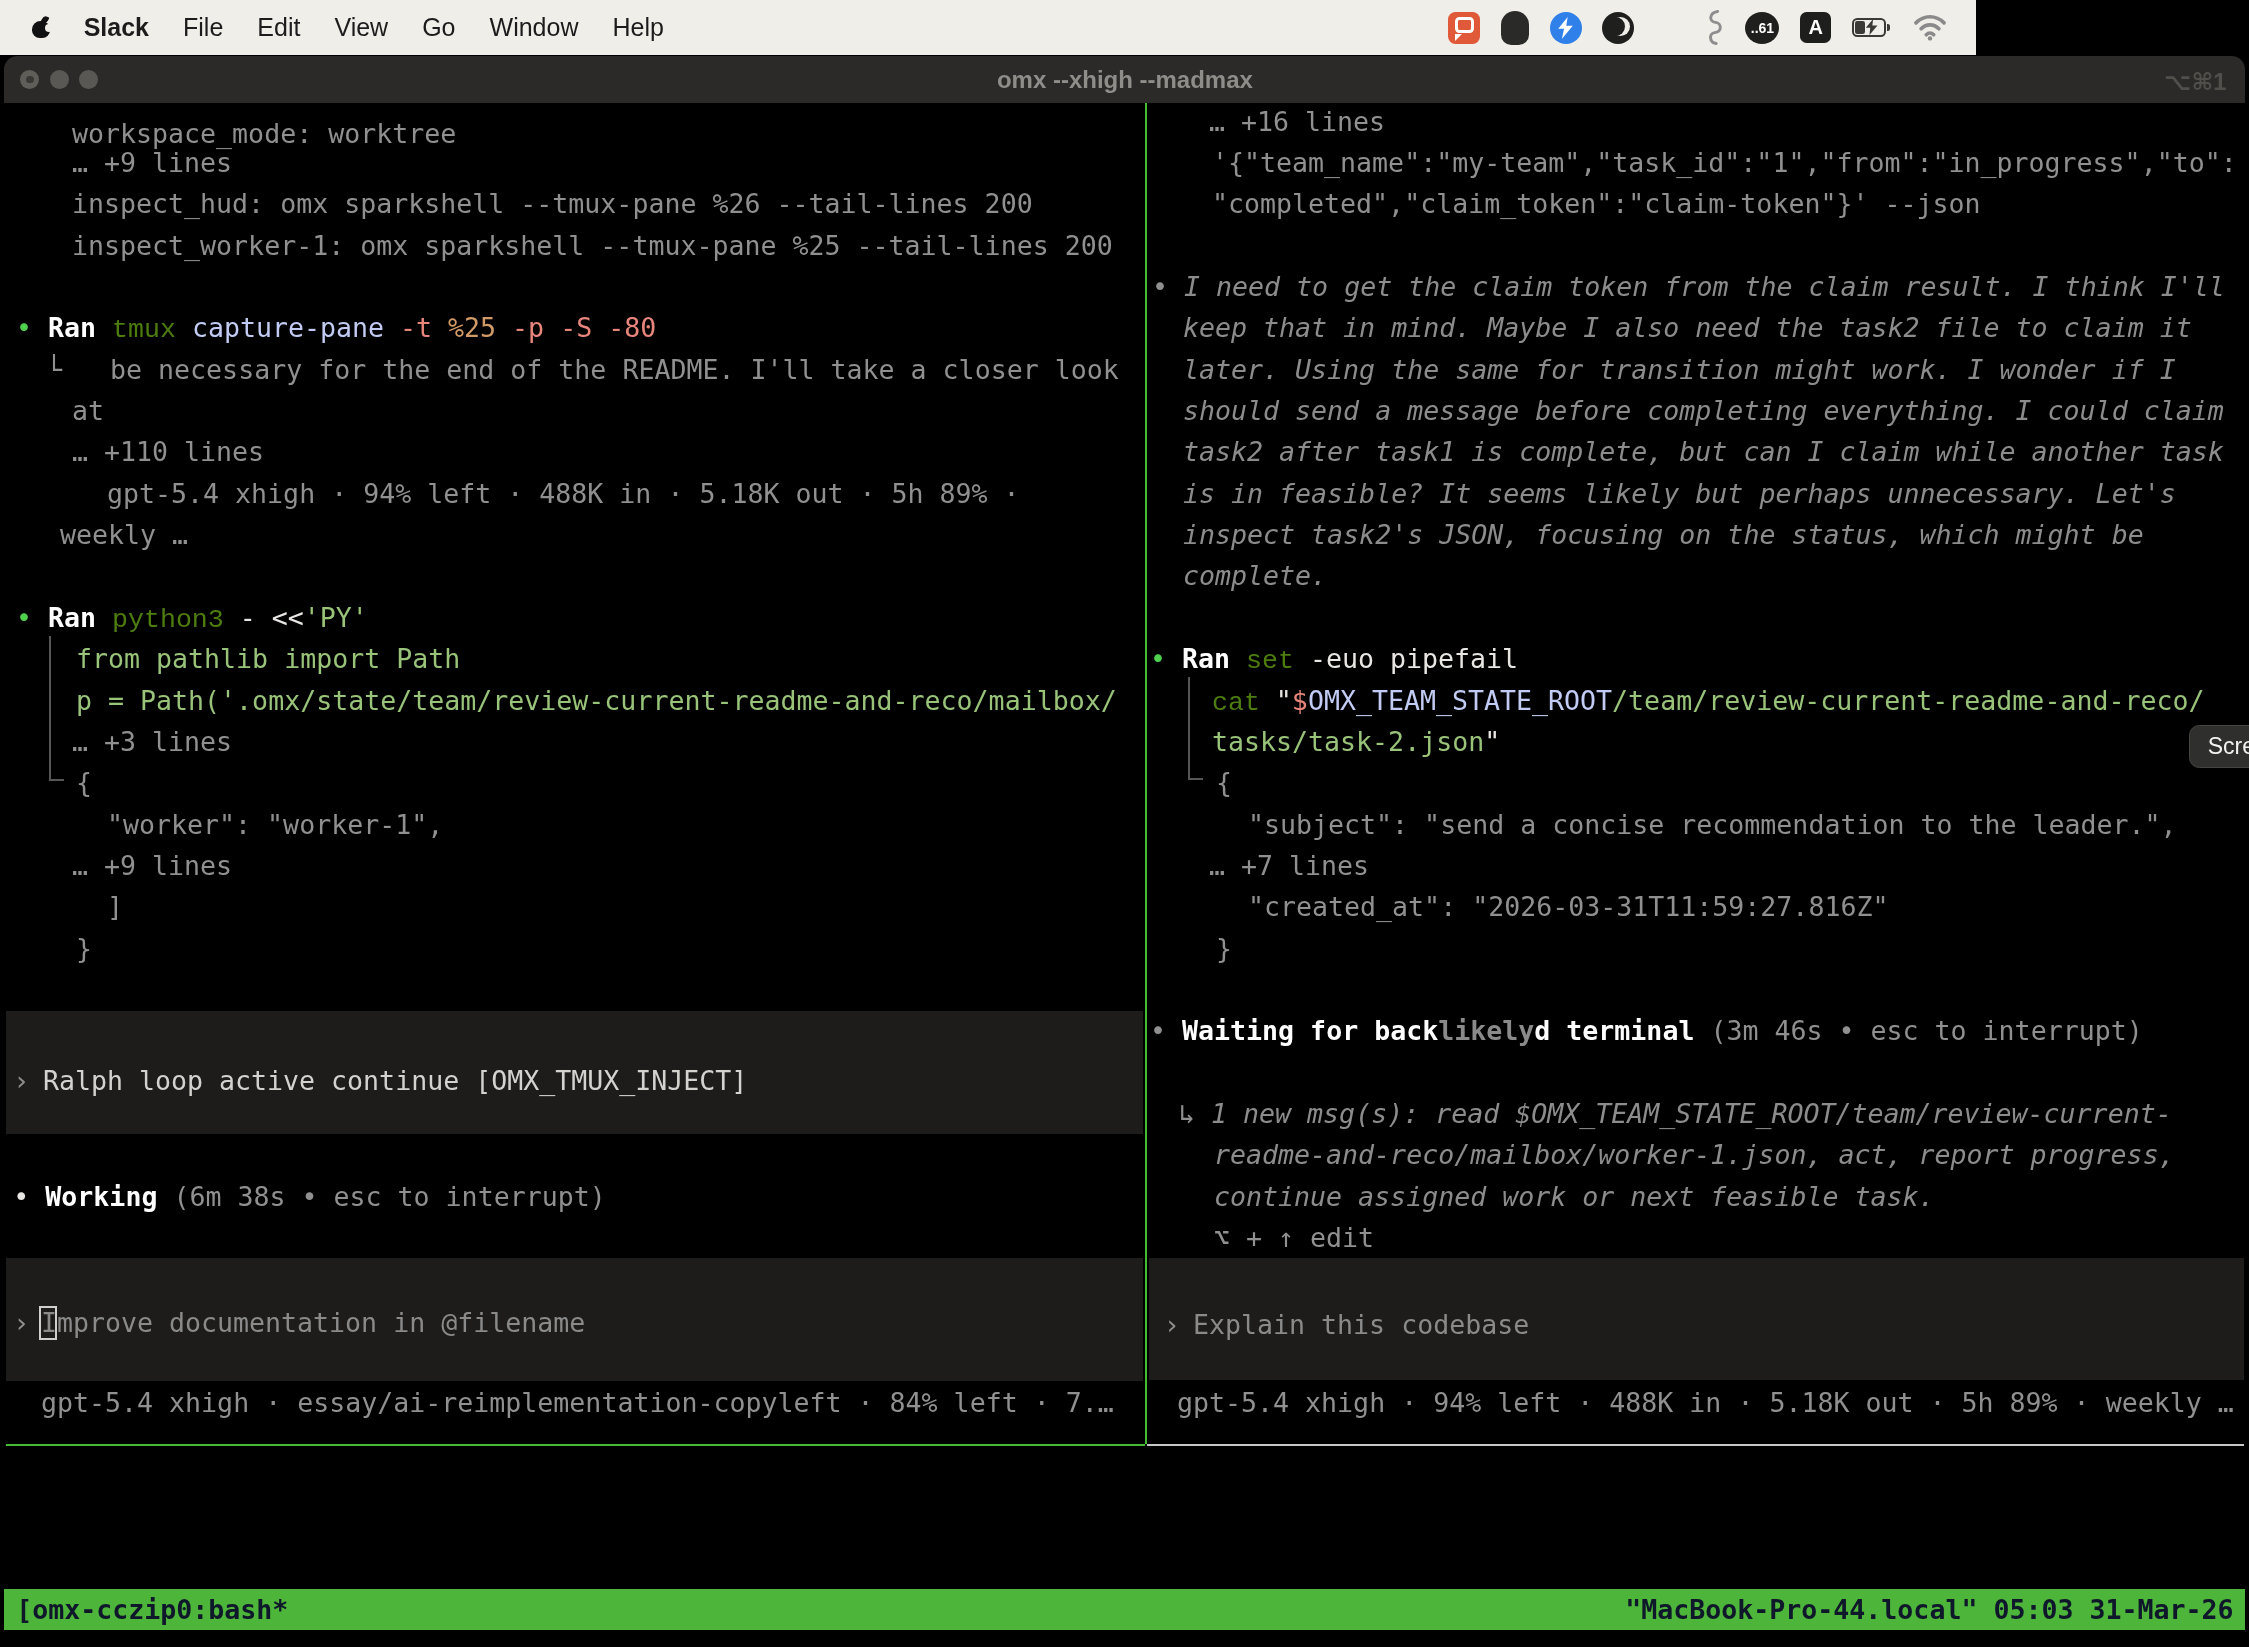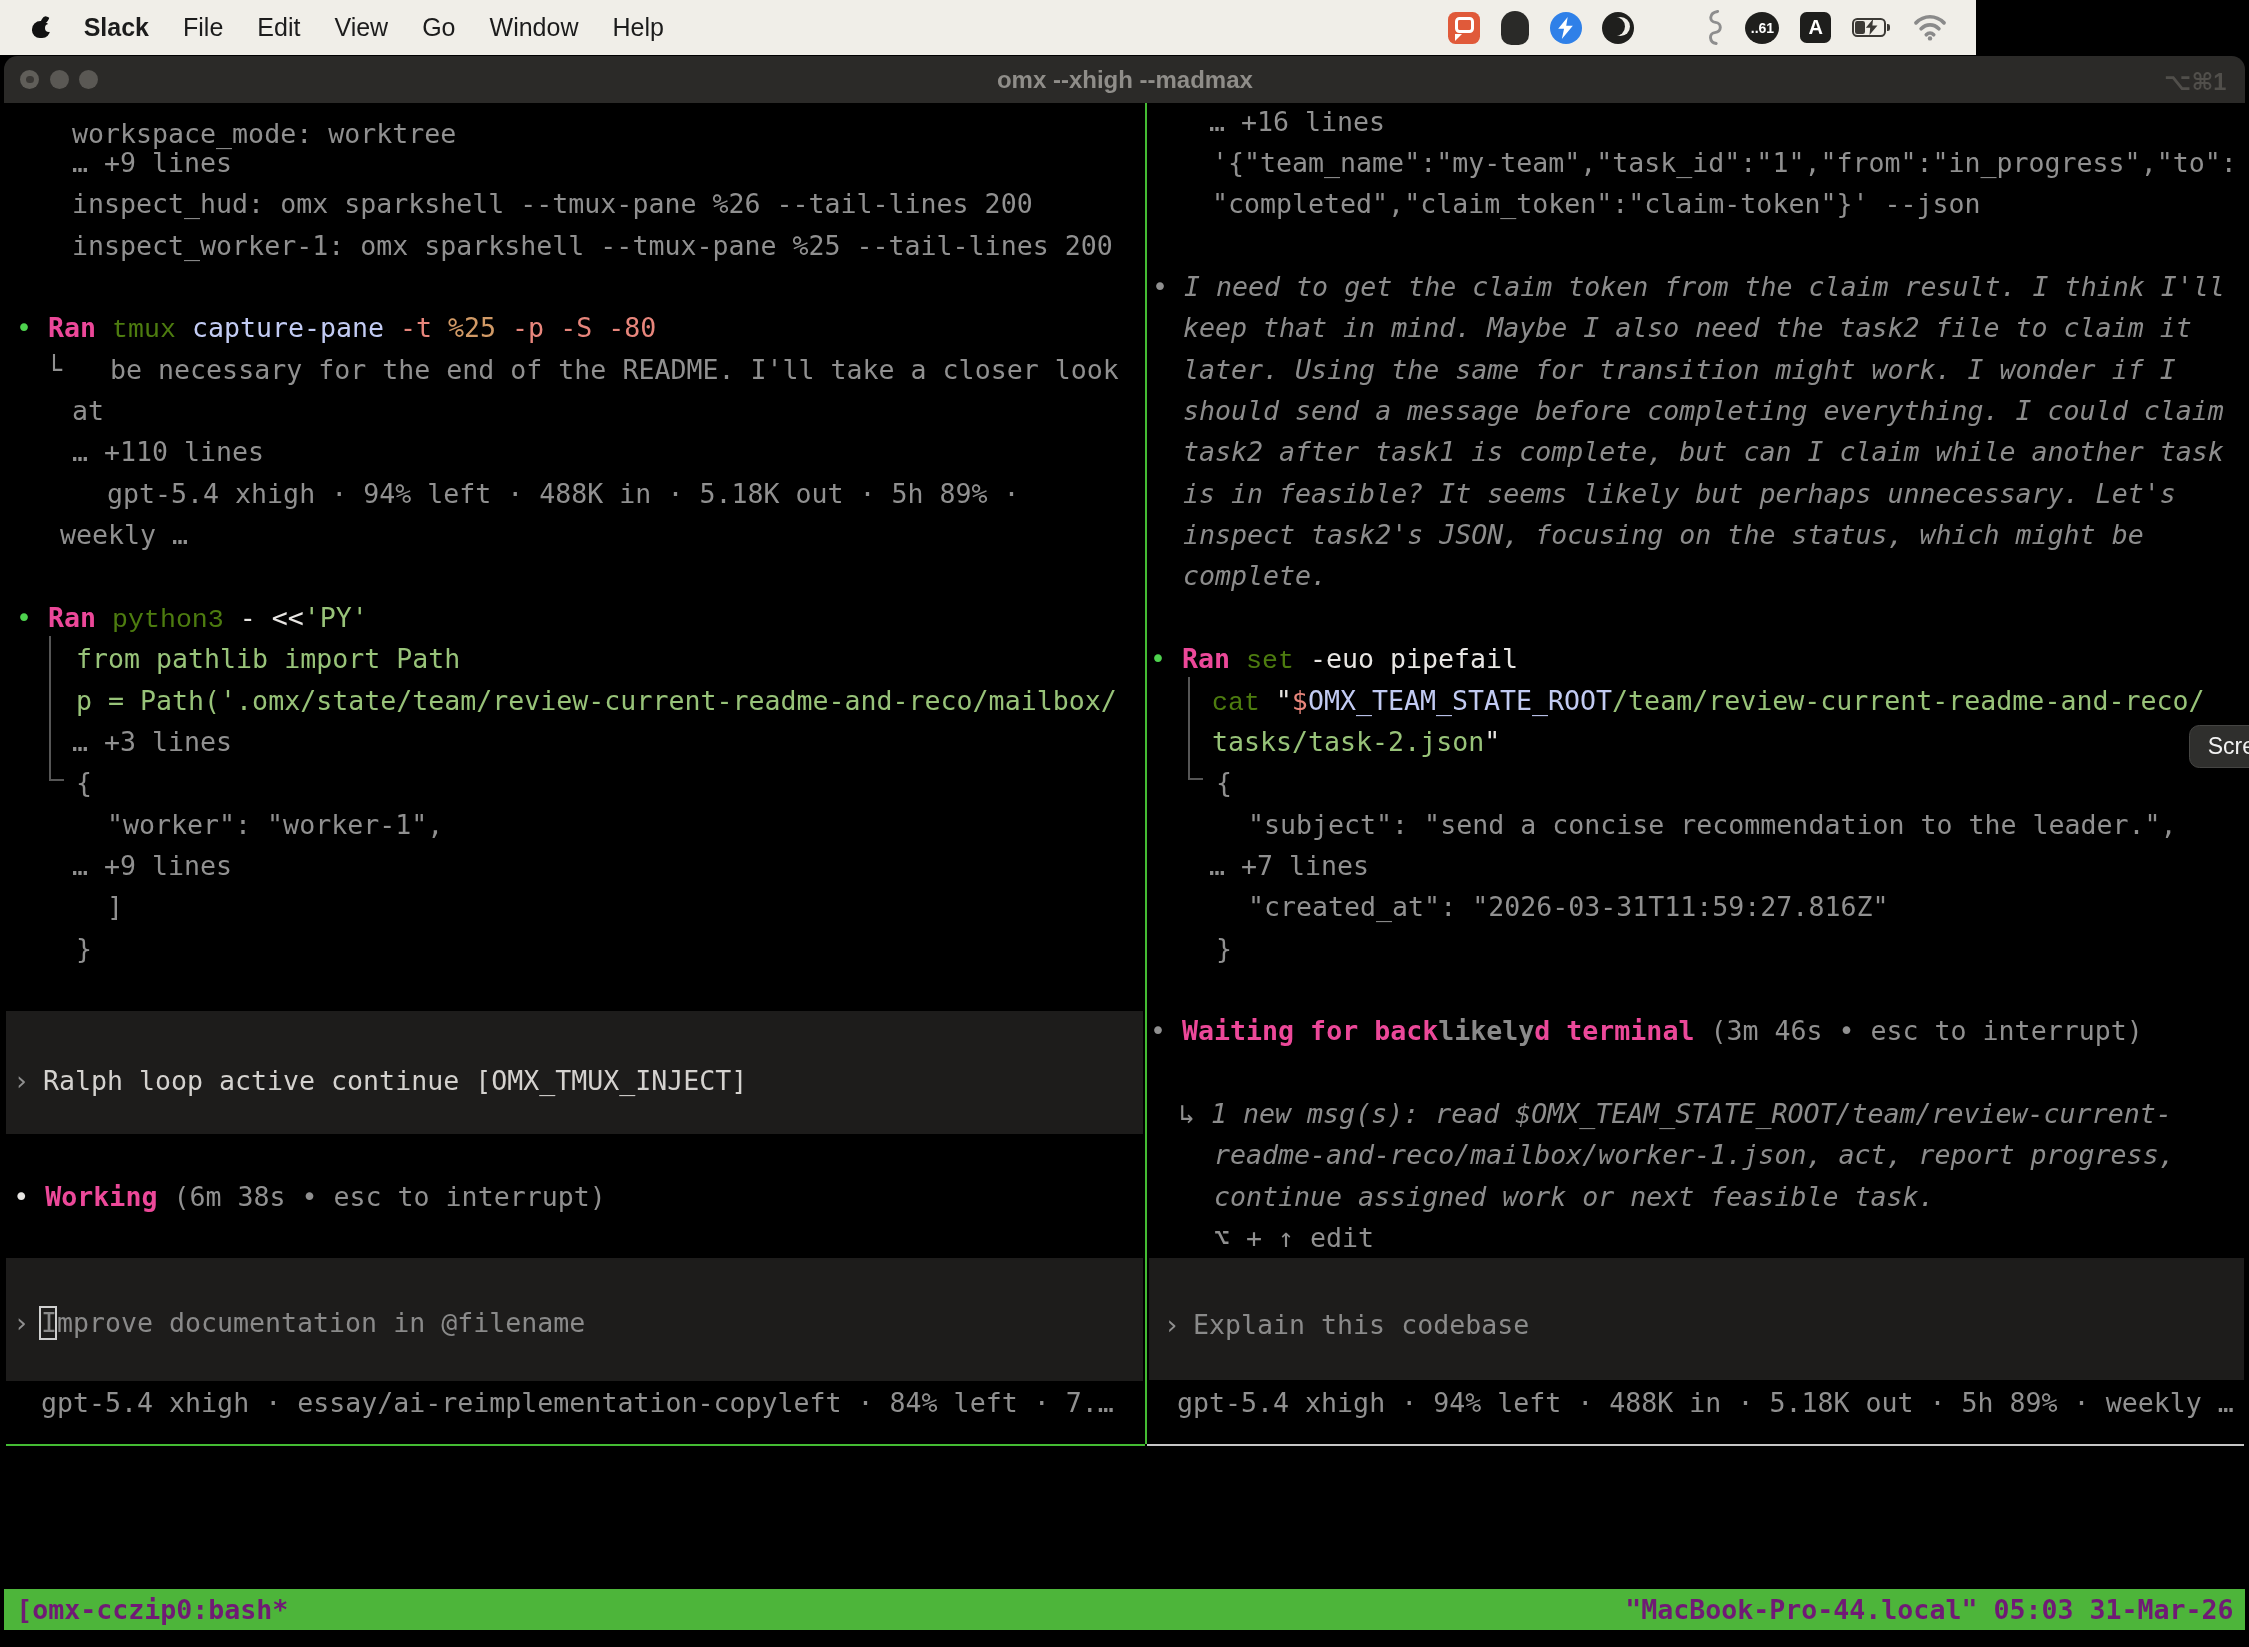--- a/index.html
+++ b/index.html
@@ -40,21 +40,21 @@
   .tl.b2{left:46px;}
   .tl.b3{left:75px;}
   #wtitle{position:absolute;left:0;right:0;top:10.3px;text-align:center;font-family:"Liberation Sans","DejaVu Sans",sans-serif;font-size:24px;font-weight:bold;color:#8f8d89;}
   #wshort{position:absolute;right:19px;top:11.8px;font-family:"Liberation Sans","DejaVu Sans",sans-serif;font-size:23.6px;font-weight:bold;color:#514f4b;}
   
   #term{position:absolute;left:0;top:103px;width:2250px;height:1485px;background:#000;font-family:"DejaVu Sans Mono","Liberation Mono","DejaVu Sans",monospace;font-size:26.6px;line-height:41px;}
   .tline{position:absolute;white-space:pre;}
   .c-g{color:#909090;}
   .c-gi{color:#8c8c8c;font-style:italic;}
   .c-w{color:#e8e6e3;}
-  .c-wb{color:#ec4899;font-weight:bold;}
+  .c-wb{color:#ffffff;font-weight:bold;}
   .c-gb{color:#8a8a8a;font-weight:bold;}
   .c-bl{color:#4d7c0f;font-family:Liberation Mono, monospace;}
   .c-lv{color:#c2cbf3;}
   .c-pk{color:#e8867c;}
   .c-or{color:#d19a66;}
   .c-gr{color:#98c379;}
   .c-bu{color:#4ed24e;}
   .c-cy{color:#48b7c9;}
   .c-grn{color:#63c23e;}
   .c-dim{color:#6e6e6e;}
@@ -63,21 +63,21 @@
   .tbox .prompt{position:absolute;color:#8f8f8f;}
   .tbox .btext{position:absolute;white-space:pre;}
   #ralph-box .btext{color:#d4d2cf;}
   .placeholder{color:#8a8a8a;}
   #cursor-left{position:absolute;width:17.7px;height:34px;border:2.2px solid #cfcfcf;}
   .vdiv{position:absolute;background:#44bb33;}
   .hdiv-green{position:absolute;background:#44bb33;}
   .hdiv-gray{position:absolute;background:#c6c6c6;}
   #omx-status-line{position:absolute;left:10.3px;top:1476px;white-space:pre;}
   
-  #tmuxbar{position:absolute;left:4.4px;top:1589px;width:2241px;height:41px;background:#4db53a;font-family:"DejaVu Sans Mono","Liberation Mono",monospace;font-size:26.6px;font-weight:bold;color:#701a75;display:flex;align-items:center;justify-content:space-between;padding:0 11.8px;}
+  #tmuxbar{position:absolute;left:4.4px;top:1589px;width:2241px;height:41px;background:#4db53a;font-family:"DejaVu Sans Mono","Liberation Mono",monospace;font-size:26.6px;font-weight:bold;color:#0f172a;display:flex;align-items:center;justify-content:space-between;padding:0 11.8px;}
   #tmuxbar span{white-space:pre;}
   
   #shot-popup{position:absolute;left:2189px;top:725px;width:148px;height:43px;background:#2f2f2d;border:1.5px solid #454543;border-radius:10.3px;display:flex;align-items:center;padding-left:17.7px;font-family:"Liberation Sans","DejaVu Sans",sans-serif;font-size:23px;color:#f2f2f2;z-index:50;}
 </style>
 </head>
 <body>
 
 <div id="menubar">
   <div class="mleft">
     <div class="apple">

